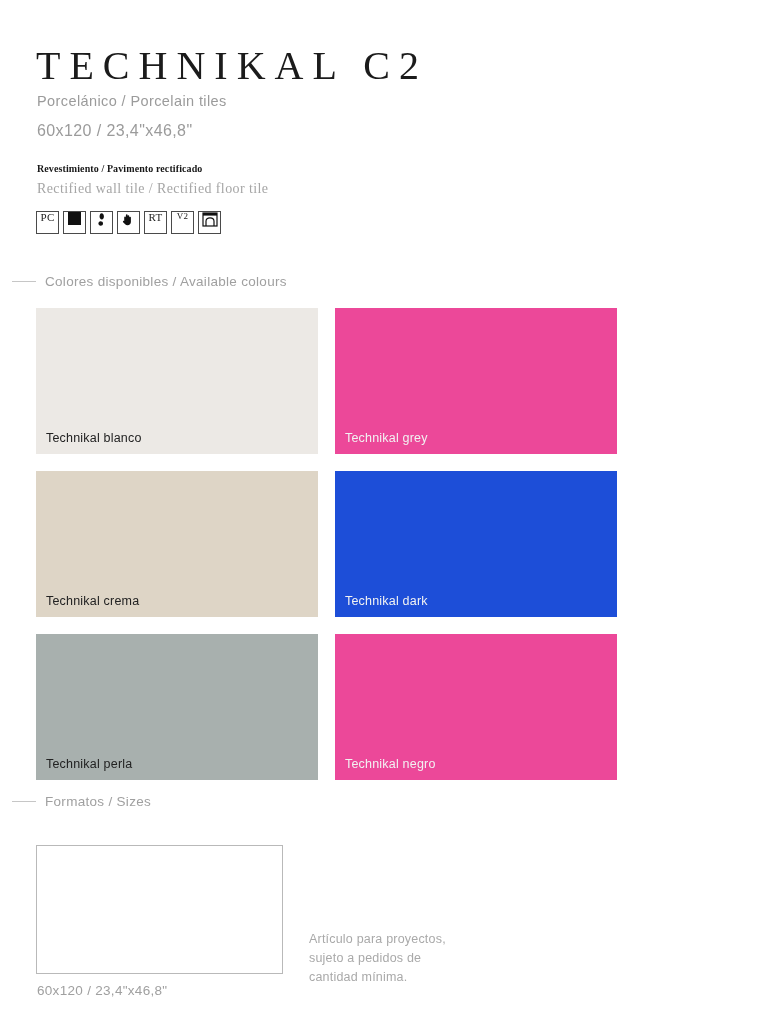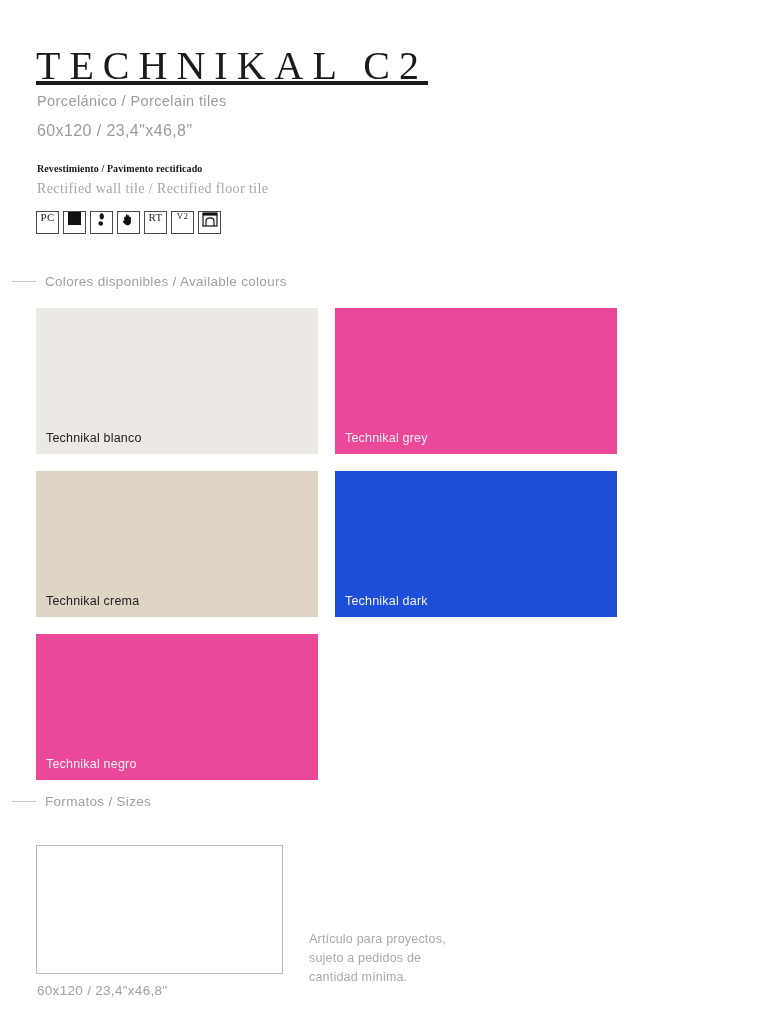--- a/index.html
+++ b/index.html
@@ -21,21 +21,20 @@
   .title {
     position: absolute;
     left: 36px;
     top: 42px;
     font-family: "Liberation Serif", serif;
     font-size: 40px;
     letter-spacing: 9px;
     color: #1b1b1b;
     font-weight: 400;
     white-space: nowrap;
-    text-decoration: underline;
   }
   .subtitle-material {
     position: absolute;
     left: 37px;
     top: 93px;
     font-size: 14.5px;
     color: #9b9b9b;
     letter-spacing: 0.4px;
   }
   .subtitle-size {
@@ -230,20 +229,23 @@
       </div>
       <div class="swatch" style="background: #ec4899;">
         <div class="swatch-label on-dark">Technikal grey</div>
       </div>
       <div class="swatch" style="background: rgb(222, 213, 198);">
         <div class="swatch-label on-light">Technikal crema</div>
       </div>
       <div class="swatch" style="background: #1d4ed8;">
         <div class="swatch-label on-dark">Technikal dark</div>
       </div>
+      <div class="swatch" style="background: rgb(168, 176, 174);">
+        <div class="swatch-label on-light">Technikal perla</div>
+      </div>
       <div class="swatch" style="background: #ec4899;">
         <div class="swatch-label on-dark">Technikal negro</div>
       </div>
     </div>
 
   <div class="section-head" id="sec-formats">
     <span class="rule"></span>
     <span class="label">Formatos / Sizes</span>
   </div>
 

